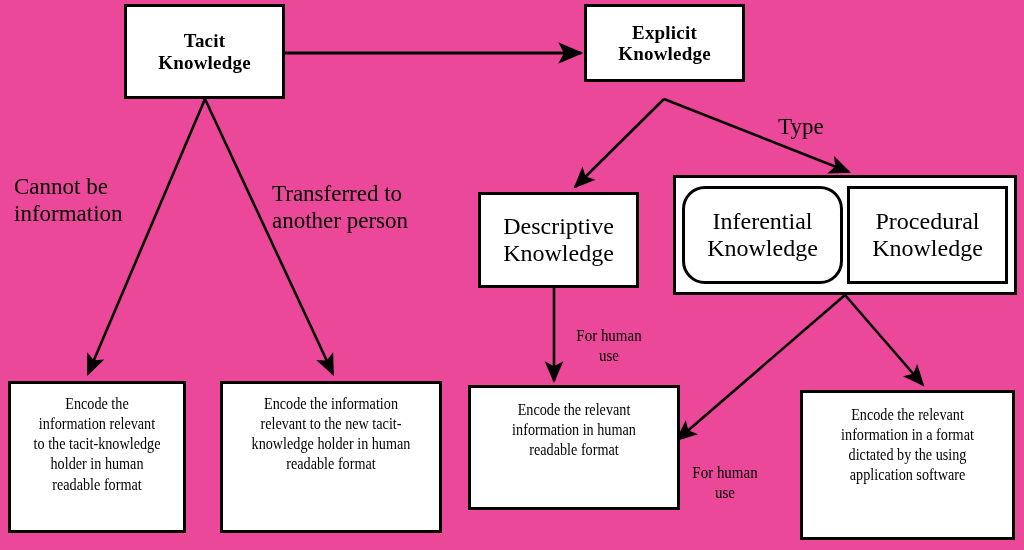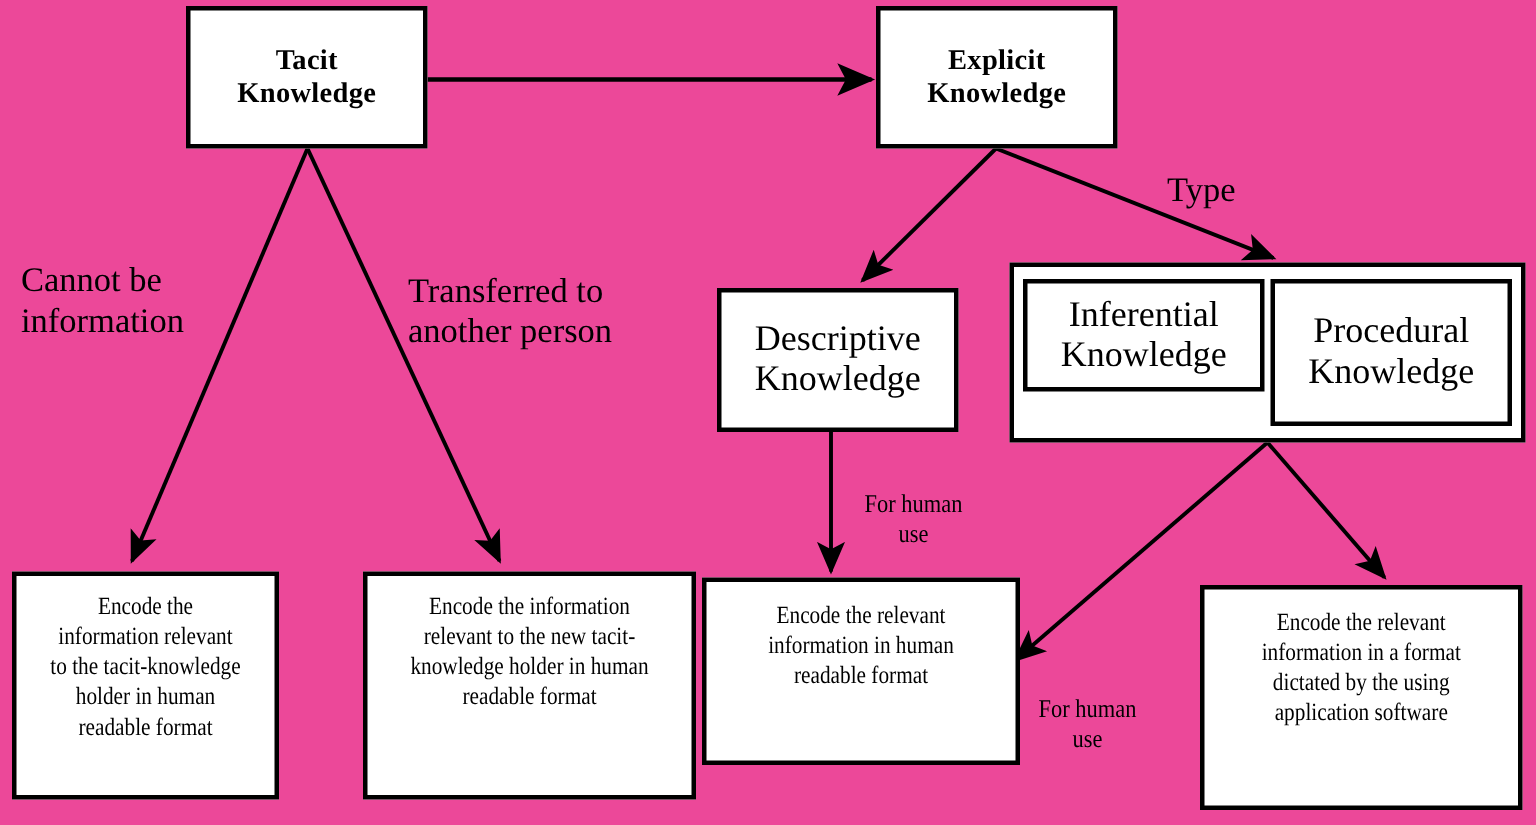--- a/index.html
+++ b/index.html
@@ -111,47 +111,47 @@
     <line x1="845" y1="295" x2="677" y2="440" stroke="#000000" stroke-width="2.6" marker-end="url(#arrowhead)"></line>
 
     <line x1="845" y1="295" x2="923" y2="385" stroke="#000000" stroke-width="2.6" marker-end="url(#arrowhead)"></line>
   </svg>
 
   <div class="node centered lvl1" style="left:124px; top:4px; width:161px; height:95px;">
     <span class="node-label">Tacit
 Knowledge</span>
   </div>
 
-  <div class="node centered lvl1" style="left:584px; top:4px; width:161px; height:95px;">
+  <div class="node centered lvl1" style="left:584px; top:4px; width:161px; height:78px;">
     <span class="node-label">Explicit
 Knowledge</span>
   </div>
 
   <div class="node centered lvl2" style="left:478px; top:192px; width:161px; height:96px;">
     <span class="node-label">Descriptive
 Knowledge</span>
   </div>
 
   <div class="group-outer" style="left:673px; top:175px; width:344px; height:120px;"></div>
 
-  <div class="node centered lvl2" style="left:682px; top:186px; width:161px; height:75px;">
+  <div class="node centered lvl2" style="left:682px; top:186px; width:161px; height:98px;border-radius:23px;">
     <span class="node-label">Inferential
 Knowledge</span>
   </div>
 
   <div class="node centered lvl2" style="left:847px; top:186px; width:161px; height:98px;">
     <span class="node-label">Procedural
 Knowledge</span>
   </div>
 
   <div class="node topped leaf" style="left:8px; top:381px; width:178px; height:152px; padding:8px 10px 0 10px;">
     <span class="node-label">Encode the information relevant to the tacit-knowledge holder in human readable format</span>
   </div>
 
-  <div class="node topped leaf" style="left:242px; top:381px; width:222px; height:152px; padding:8px 10px 0 10px;">
+  <div class="node topped leaf" style="left:220px; top:381px; width:222px; height:152px; padding:8px 10px 0 10px;">
     <span class="node-label">Encode the information relevant to the new tacit-knowledge holder in human readable format</span>
   </div>
 
   <div class="node topped leaf" style="left:468px; top:385px; width:212px; height:125px; padding:10px 10px 0 10px;">
     <span class="node-label">Encode the relevant information in human readable format</span>
   </div>
 
   <div class="node topped leaf" style="left:800px; top:390px; width:215px; height:150px; padding:10px 10px 0 10px;">
     <span class="node-label">Encode the relevant information in a format dictated by the using application software</span>
   </div>

